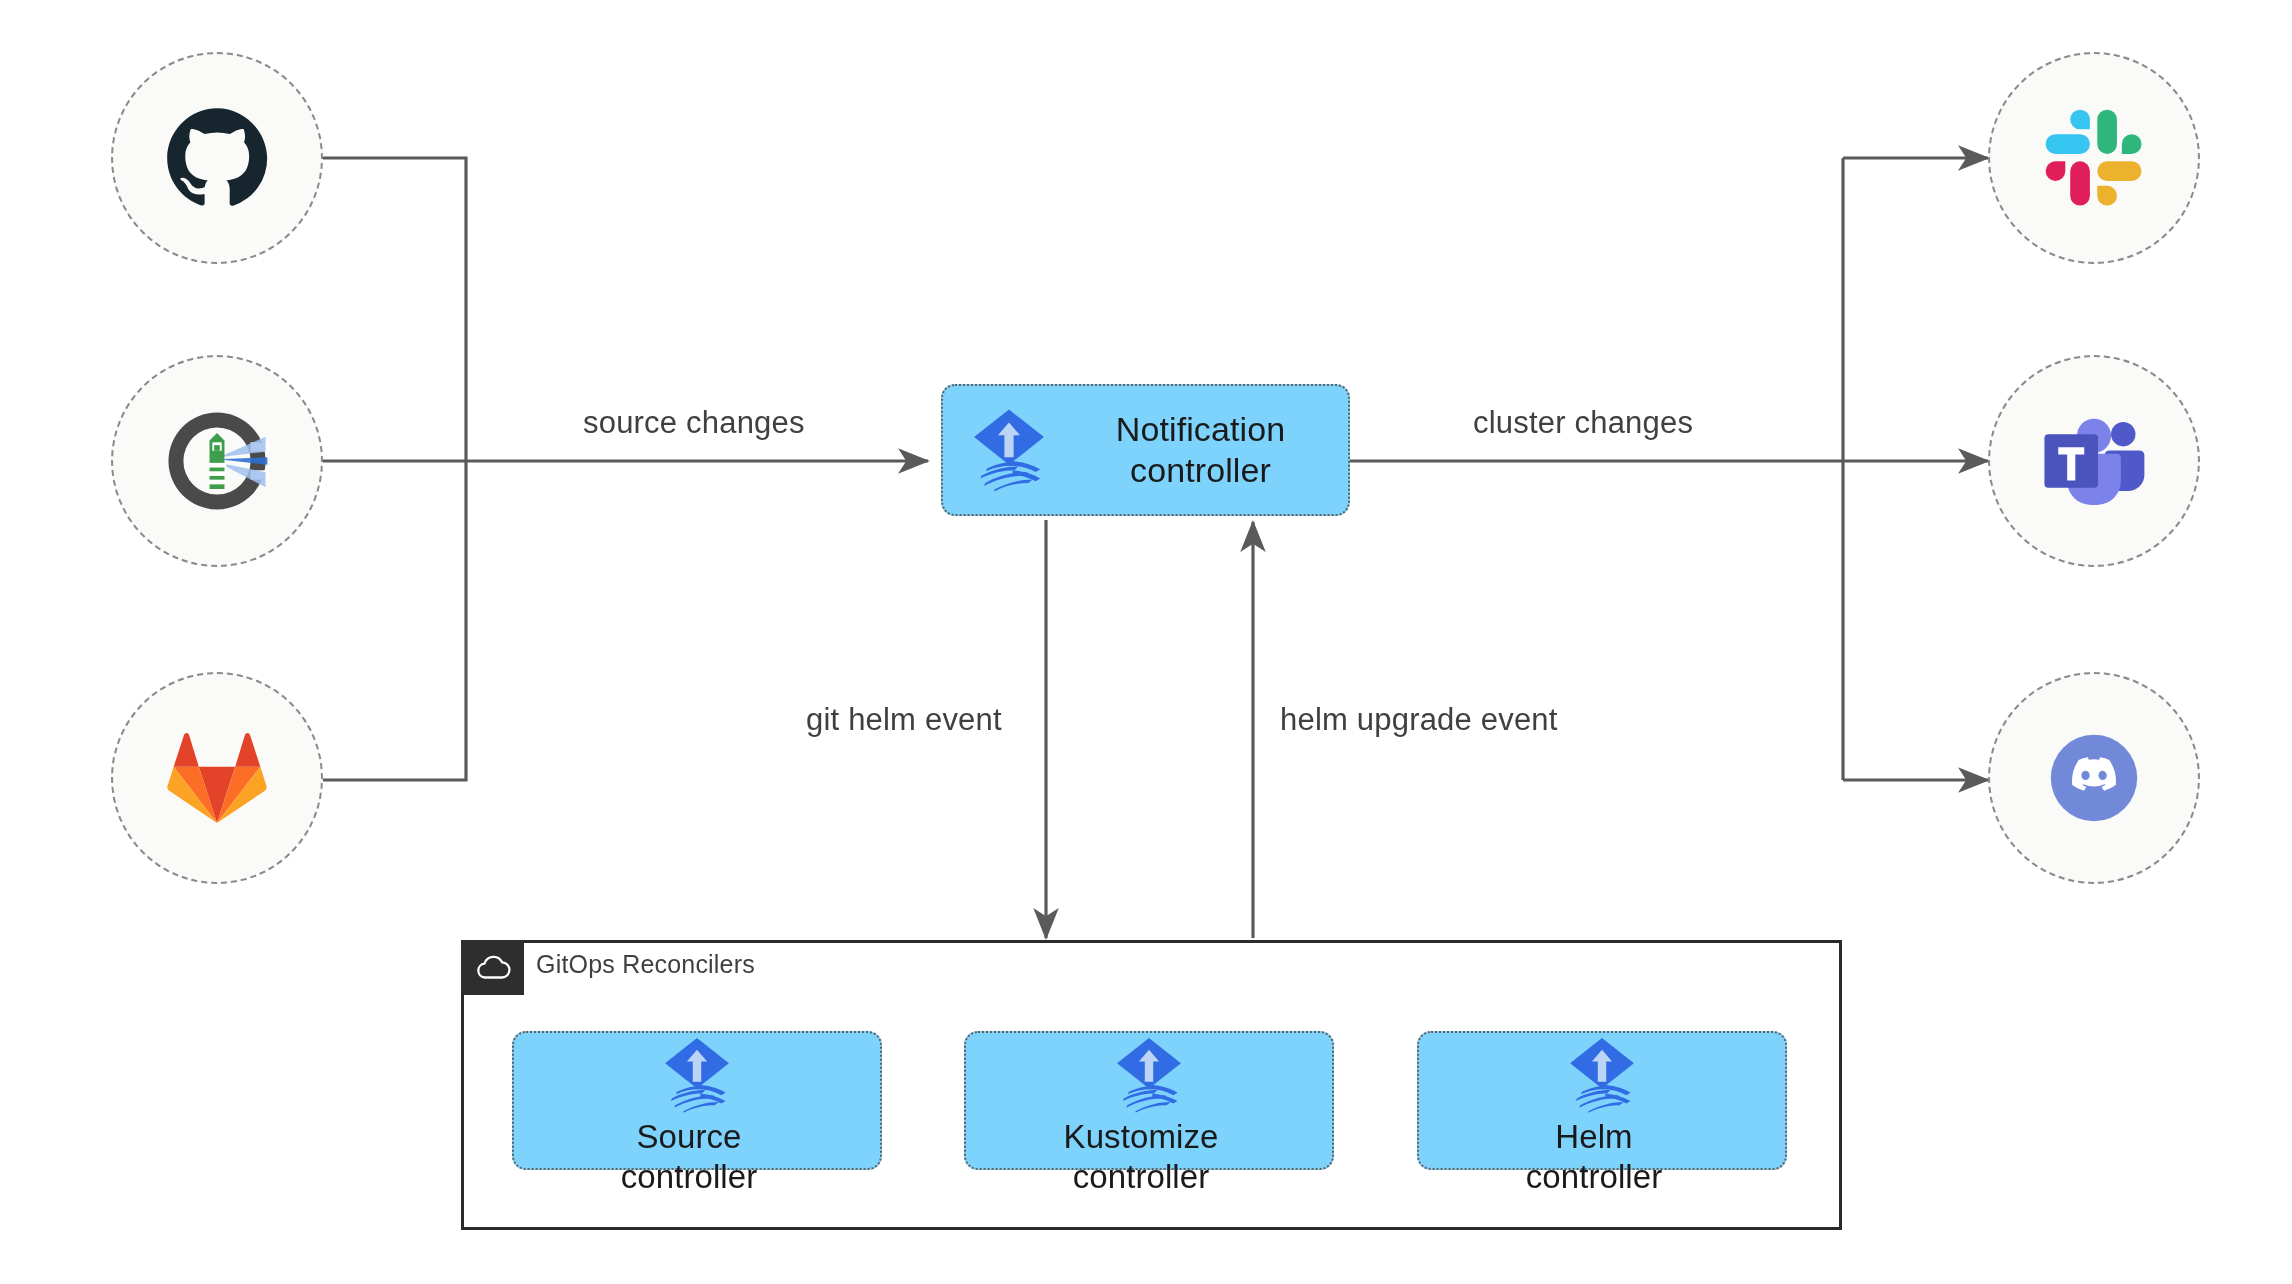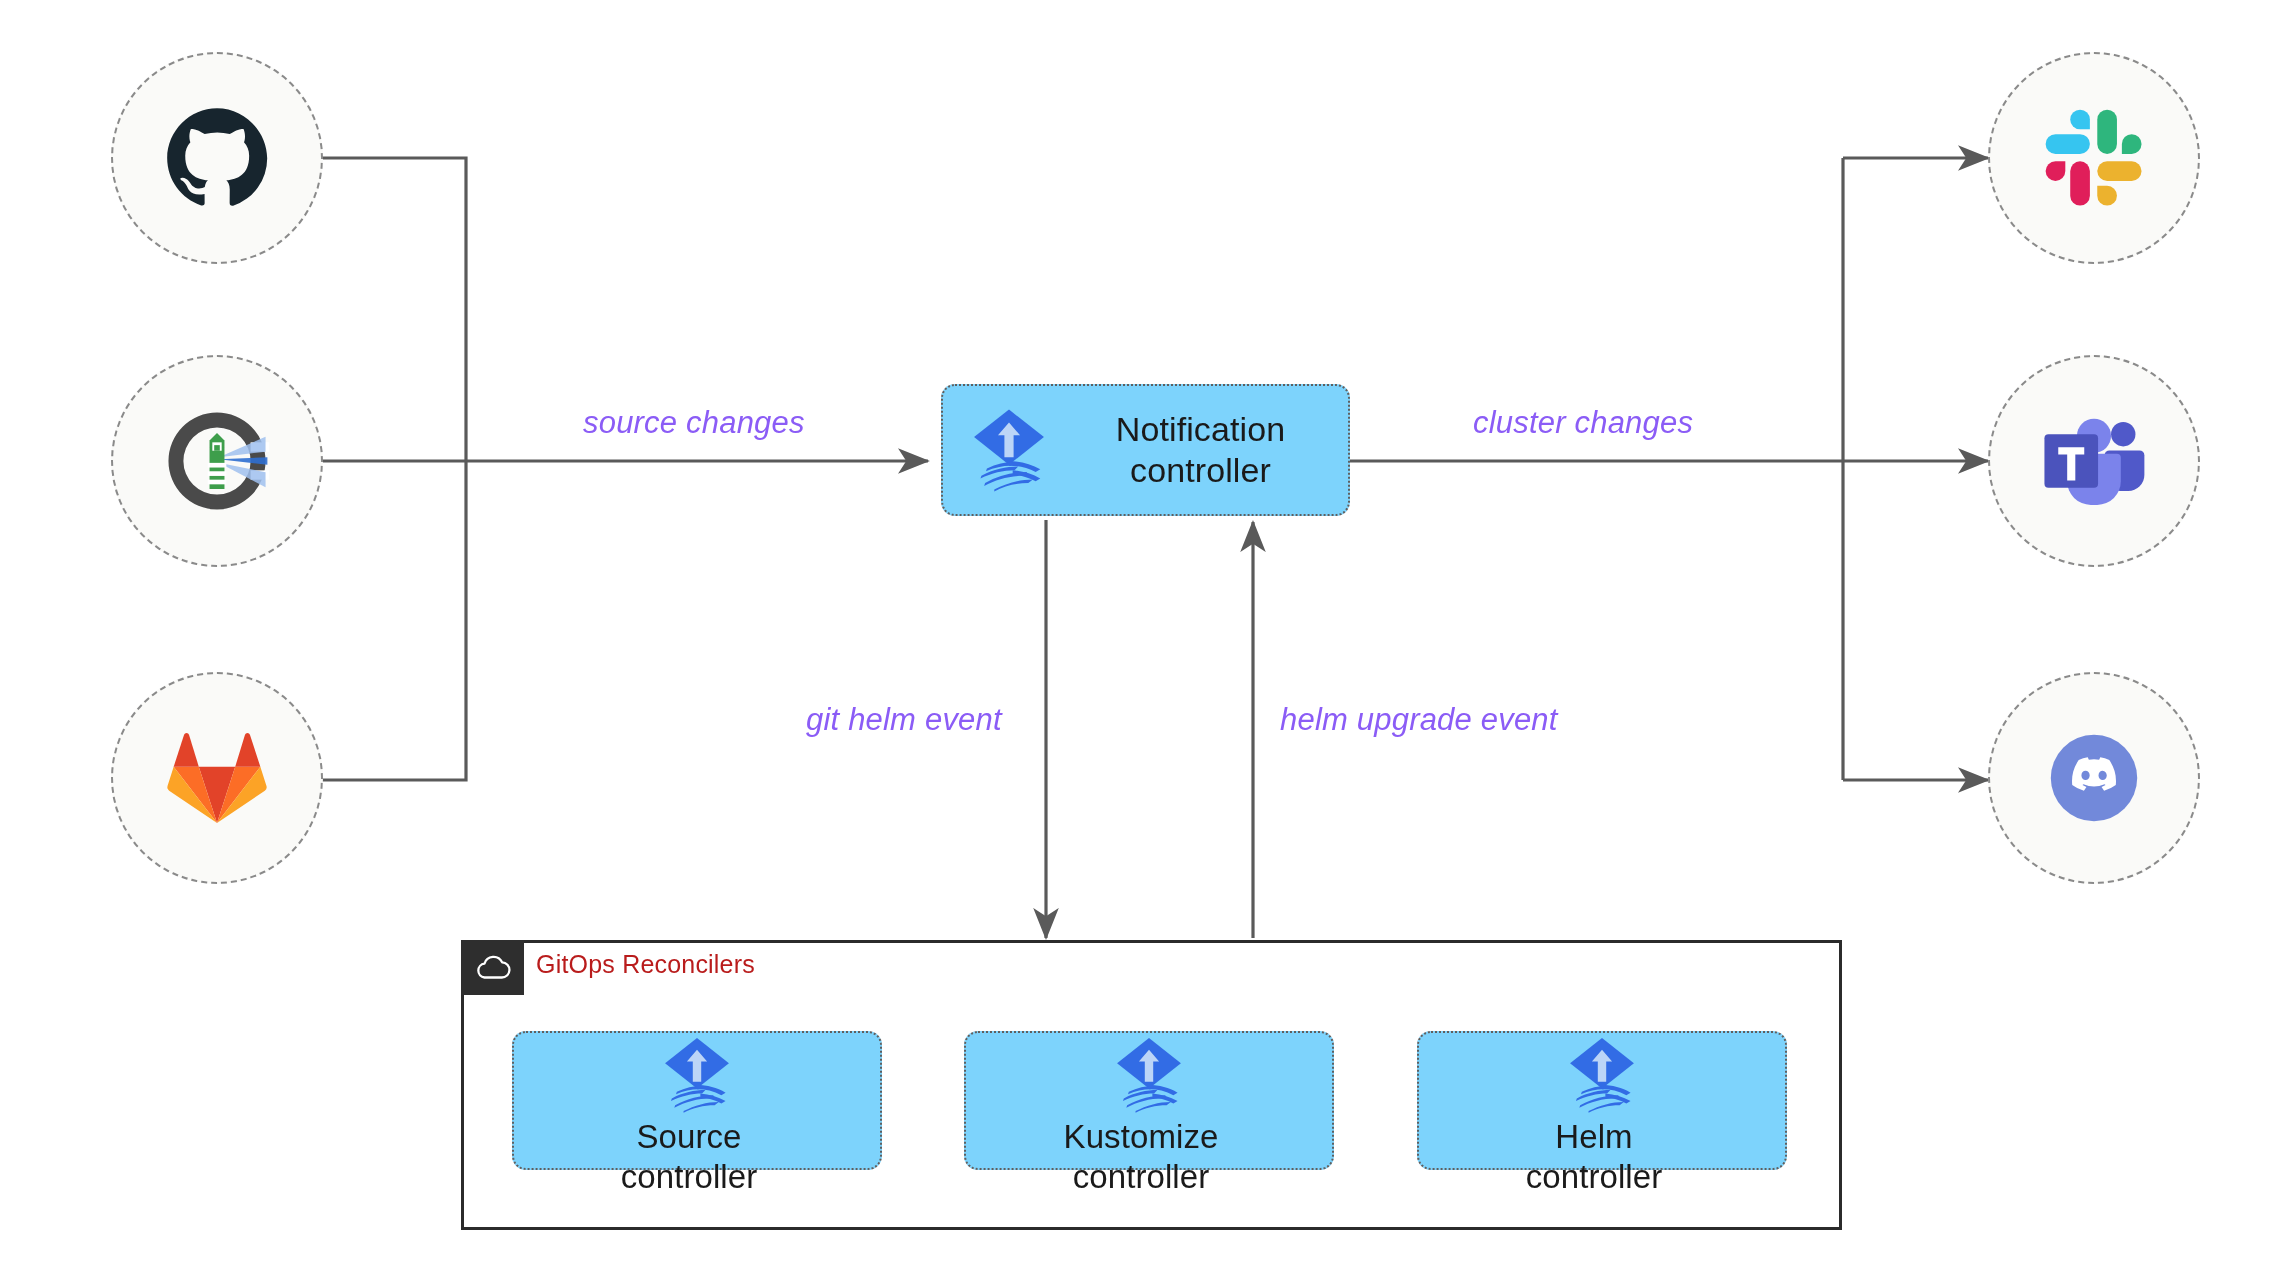--- a/index.html
+++ b/index.html
@@ -100,32 +100,31 @@
     width: 63px; height: 55px;
     background: #2e2e2e;
     display: flex;
     align-items: center;
     justify-content: center;
   }
   #gitops-header-title {
     position: absolute;
     left: 536px; top: 950px;
     font-size: 25px;
-    color: #b91c1c;
+    color: #404040;
     letter-spacing: 0.2px;
   }
 
   
   .edge-label {
     position: absolute;
     font-size: 31px;
-    color: #8b5cf6;
+    color: #404040;
     white-space: nowrap;
     letter-spacing: 0.2px;
-    font-style: italic;
   }
   #label-source-changes  { left: 583px;  top: 405px; }
   #label-cluster-changes { left: 1473px; top: 405px; }
   #label-git-push        { left: 806px;  top: 702px; }
   #label-helm-upgrade    { left: 1280px; top: 702px; }
 </style>
 </head>
 <body>
 
 <svg id="canvas" viewBox="0 0 2292 1284" xmlns="http://www.w3.org/2000/svg">

